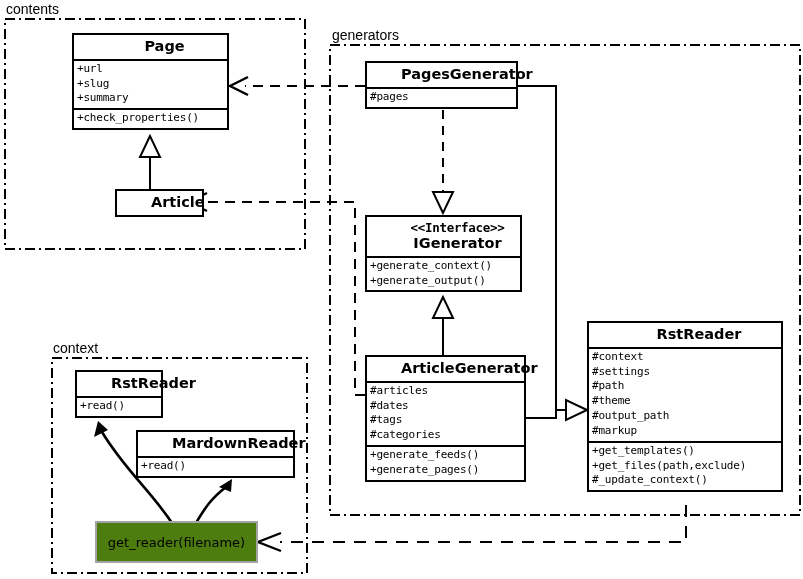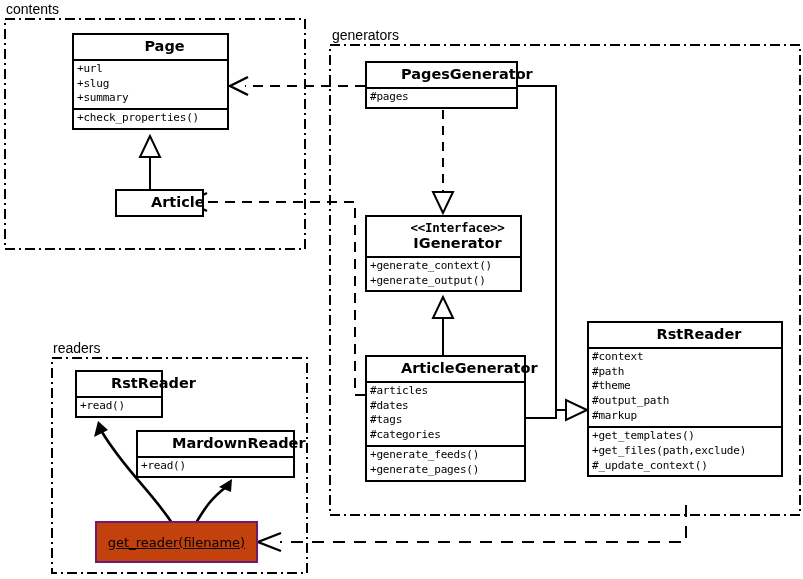--- a/index.html
+++ b/index.html
@@ -75,27 +75,26 @@
     font-family: "DejaVu Sans Mono", monospace;
     font-size: 11px;
     color: #000;
     line-height: 1.35;
     white-space: nowrap;
     letter-spacing: -0.2px;
   }
   .fn-box {
     position: absolute;
     box-sizing: border-box;
-    border: 2px solid #701a75;
-    background: #c2410c;
+    border: 2px solid #a3a3a3;
+    background: #4d7c0f;
     z-index: 5;
     display: flex;
     align-items: center;
     justify-content: center;
-    text-decoration: underline;
   }
   .fn-box .row {
     font-family: "DejaVu Sans", sans-serif;
     font-size: 13px;
     color: #000;
     white-space: nowrap;
   }
 </style>
 </head>
 <body>
@@ -158,21 +157,21 @@
     <g>
       <path d="M 196,523 C 206,506 212,498 226,487" fill="none" stroke="#000" stroke-width="2.6"></path>
       <polygon points="232,479 219,487 231,492" fill="#000"></polygon>
     </g>
   </svg>
 
   <div class="pkg-label" style="left:6px; top:2px;">contents</div>
 
   <div class="pkg-label" style="left:332px; top:28px;">generators</div>
 
-  <div class="pkg-label" style="left:53px; top:341px;">readers</div>
+  <div class="pkg-label" style="left:53px; top:341px;">context</div>
 
   <div class="cls" style="left:72px; top:33px; width:157px;">
     <div class="cls-name">Page</div>
     <div class="cls-sec">
       <div class="row">+url</div>
       <div class="row">+slug</div>
       <div class="row">+summary</div>
     </div>
     <div class="cls-sec">
       <div class="row">+check_properties()</div>
@@ -212,20 +211,21 @@
     <div class="cls-sec">
       <div class="row">+generate_feeds()</div>
       <div class="row">+generate_pages()</div>
     </div>
   </div>
 
   <div class="cls" style="left:587px; top:321px; width:196px;">
     <div class="cls-name">RstReader</div>
     <div class="cls-sec">
       <div class="row">#context</div>
+      <div class="row">#settings</div>
       <div class="row">#path</div>
       <div class="row">#theme</div>
       <div class="row">#output_path</div>
       <div class="row">#markup</div>
     </div>
     <div class="cls-sec">
       <div class="row">+get_templates()</div>
       <div class="row">+get_files(path,exclude)</div>
       <div class="row">#_update_context()</div>
     </div>

